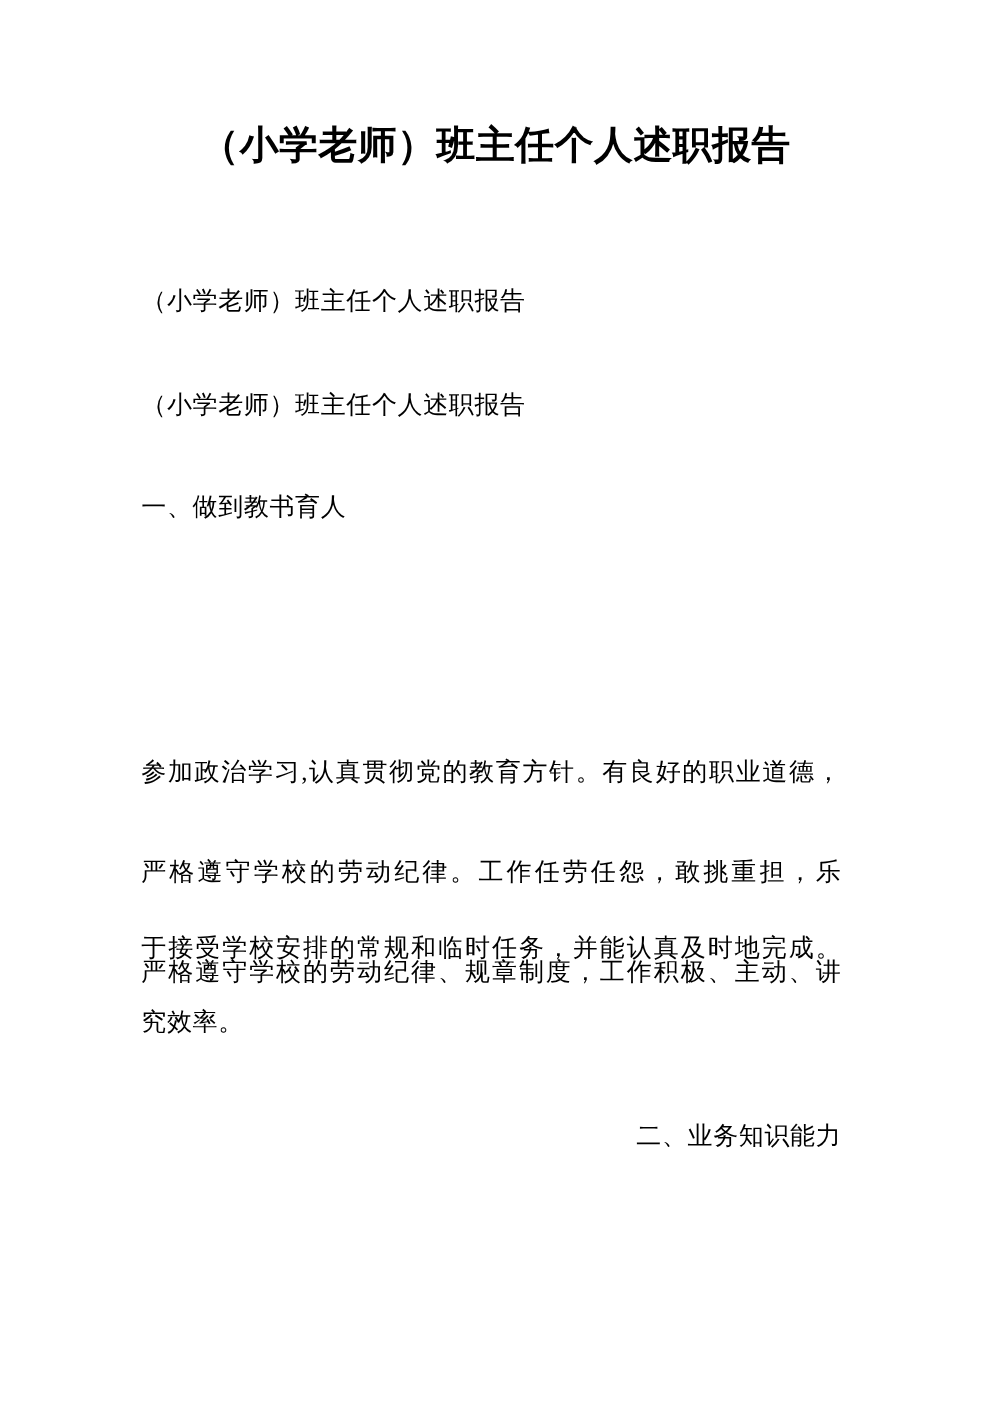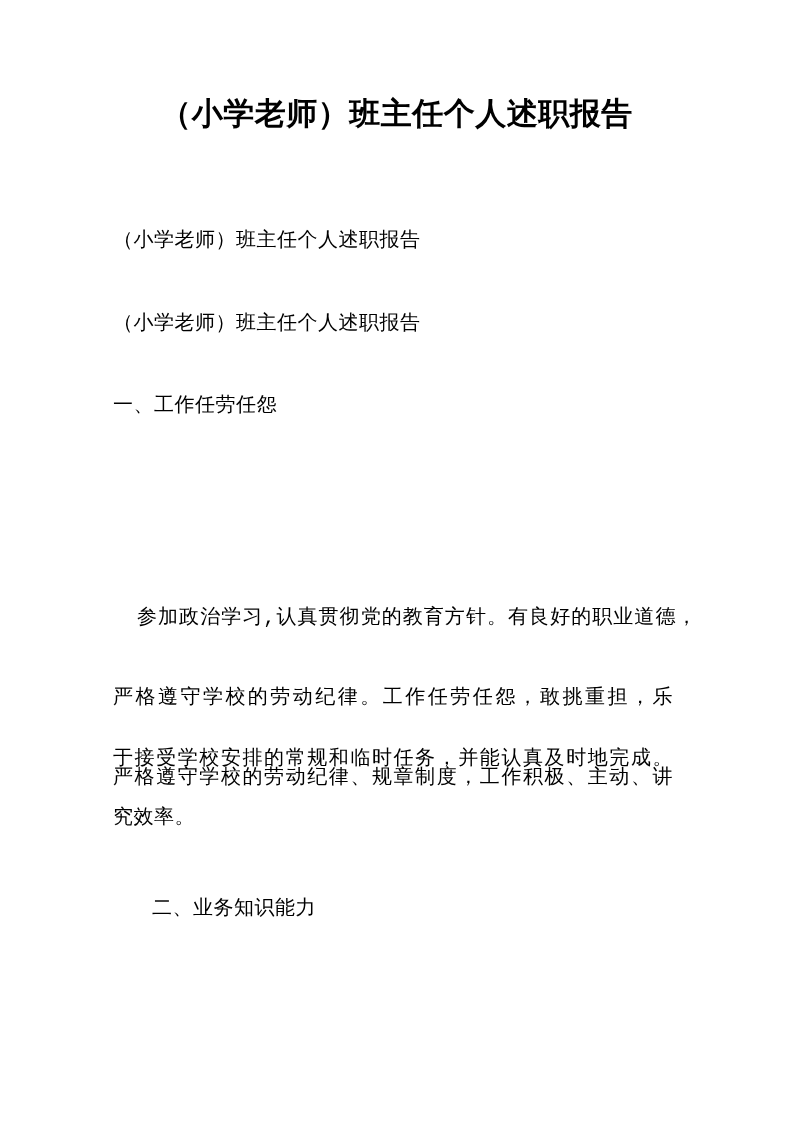--- a/index.html
+++ b/index.html
@@ -6,21 +6,21 @@
     margin: 0;
     padding: 0;
     background: #ffffff;
   }
   .page {
     position: relative;
     width: 712px;
     height: 1122px;
     background: #ffffff;
     color: #000000;
-    font-family: Liberation Mono, monospace;
+    font-family: Liberation Serif, serif;
     overflow: hidden;
   }
   .abs { position: absolute; margin: 0; }
 
   .doc-title {
     top: 94px;
     left: 0;
     width: 793px;
     text-align: center;
     font-size: 31px;
@@ -36,46 +36,46 @@
     line-height: 24px;
     letter-spacing: 0.5px;
     white-space: normal;
   }
 
   .just {
     text-align: justify;
     text-align-last: justify;
   }
 
-  .indent2 { text-indent: 39px; }
+  .indent2 { text-indent: 39px; text-align: right; }
 
   .pos-sub1 { top: 229px; }
   .pos-sub2 { top: 312px; }
   .pos-h1   { top: 394px; }
   .pos-p0   { top: 567px; }
-  .pos-p1   { top: 606px; margin-left: 24px; }
+  .pos-p1   { top: 606px; }
   .pos-p2   { top: 647px; }
   .pos-p3   { top: 686px; }
   .pos-p4   { top: 747px; }
   .pos-p5   { top: 766px; }
   .pos-p6   { top: 806px; }
   .pos-h2   { top: 897px; }
 </style>
 </head>
 <body>
 
 <div class="page">
 
   <h1 class="abs doc-title">（小学老师）班主任个人述职报告</h1>
 
   <p class="abs bodyline pos-sub1">（小学老师）班主任个人述职报告</p>
 
   <p class="abs bodyline pos-sub2">（小学老师）班主任个人述职报告</p>
 
-  <p class="abs bodyline pos-h1">一、工作任劳任怨</p>
+  <p class="abs bodyline pos-h1">一、做到教书育人</p>
 
 
   <p class="abs bodyline just pos-p1">参加政治学习,认真贯彻党的教育方针。有良好的职业道德，</p>
 
 
   <p class="abs bodyline just pos-p3">严格遵守学校的劳动纪律。工作任劳任怨，敢挑重担，乐</p>
 
   <p class="abs bodyline just pos-p4">于接受学校安排的常规和临时任务，并能认真及时地完成。</p>
 
   <p class="abs bodyline just pos-p5">严格遵守学校的劳动纪律、规章制度，工作积极、主动、讲</p>

